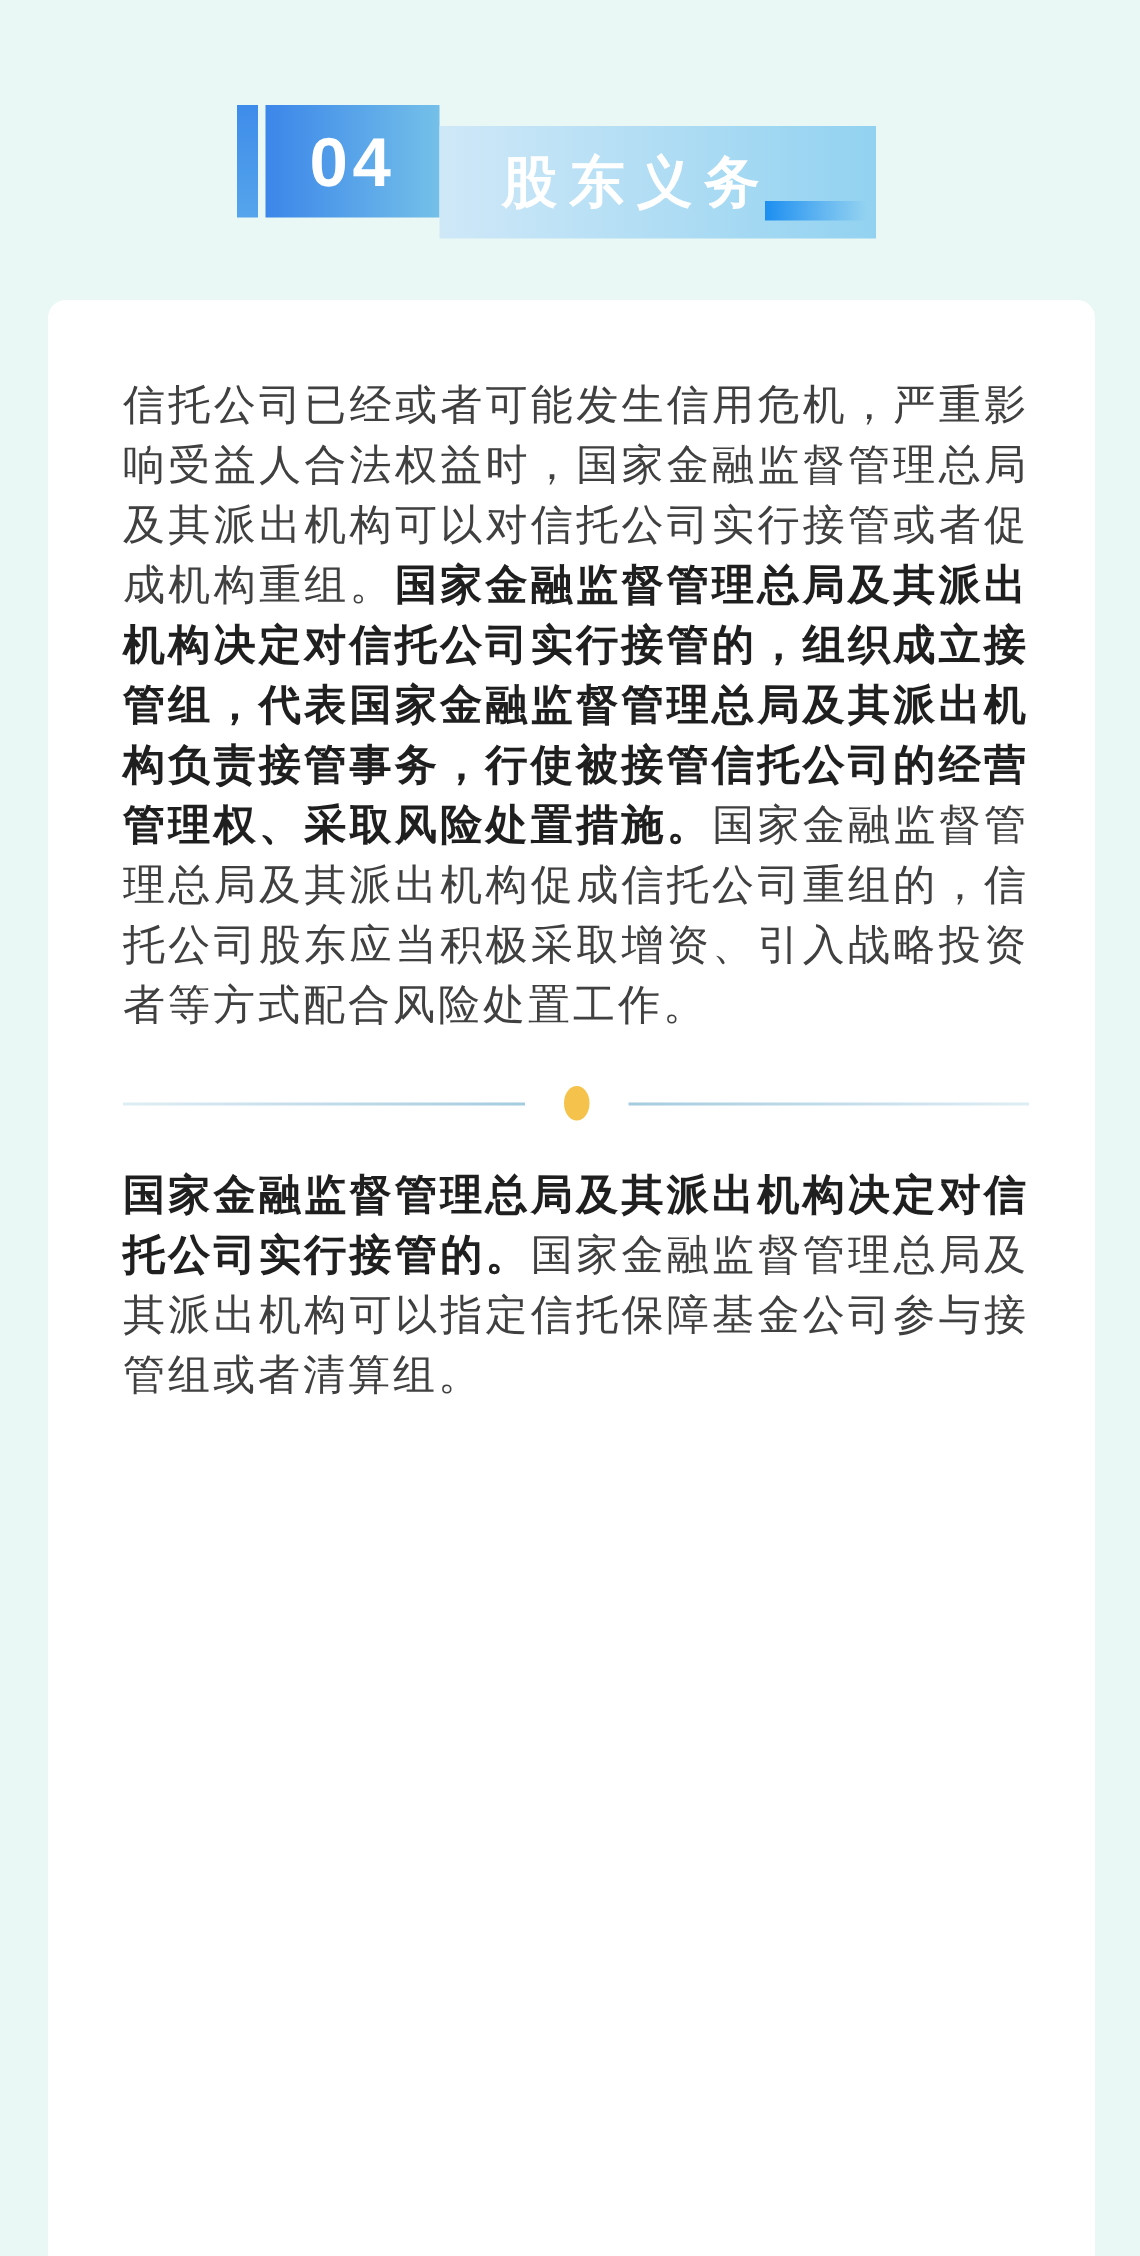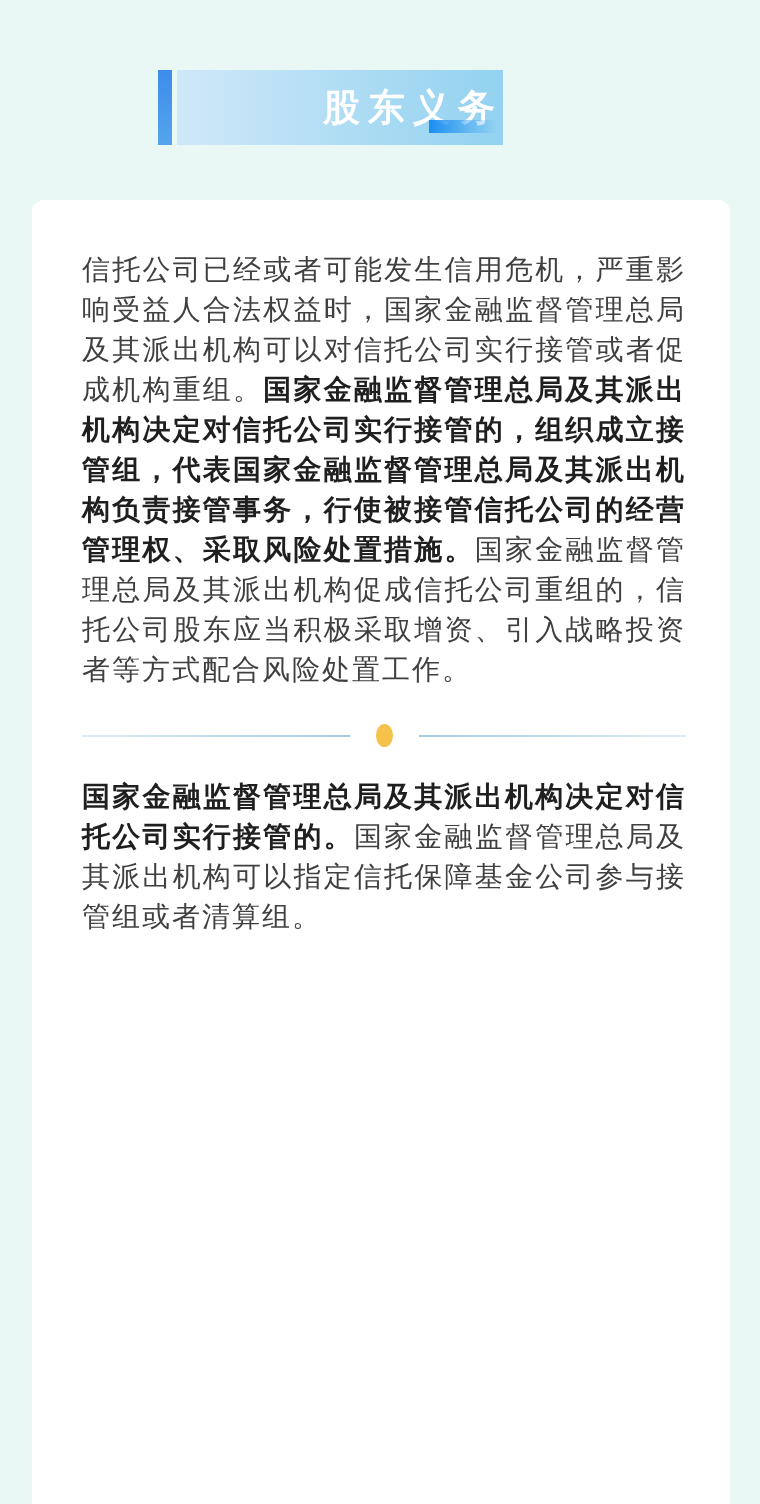--- a/index.html
+++ b/index.html
@@ -33,23 +33,23 @@
   }
   .badge-number {
     color: #ffffff;
     font-size: 46px;
     font-weight: 700;
     letter-spacing: 3px;
     line-height: 1;
   }
   .badge-title-box {
     position: relative;
-    width: 326px; height: 75px;
+    width: 291px; height: 75px;
     background: linear-gradient(90deg, #cfe8f8 0%, #92d2f0 100%);
-    display: flex; align-items: center; justify-content: flex-end;
+    display: flex; align-items: center; justify-content: center; margin-top: 14px;
   }
   .badge-title {
     color: #ffffff;
     font-size: 37px;
     font-weight: 700;
     letter-spacing: 8px;
     line-height: 1;
     margin-left: -28px; 
   }
   .badge-dash {
@@ -103,20 +103,23 @@
     border-radius: 50%;
     background: #f5c34c;
     margin: 0 26px;
   }
 </style>
 </head>
 <body>
 
 <div class="badge">
   <div class="badge-bar"></div>
+  <div class="badge-number-box">
+    <span class="badge-number">04</span>
+  </div>
   <div class="badge-title-box">
     <span class="badge-title">股东义务</span>
     <div class="badge-dash"></div>
   </div>
 </div>
 
 <div class="card">
 
   <p class="para"><span>信托公司已经或者可能发生信用危机，严重影响受益人合法权益时，国家金融监督管理总局及其派出机构可以对信托公司实行接管或者促成机构重组。</span><span class="b">国家金融监督管理总局及其派出机构决定对信托公司实行接管的，组织成立接管组，代表国家金融监督管理总局及其派出机构负责接管事务，行使被接管信托公司的经营管理权、采取风险处置措施。</span><span>国家金融监督管理总局及其派出机构促成信托公司重组的，信托公司股东应当积极采取增资、引入战略投资者等方式配合风险处置工作。</span></p>
 

